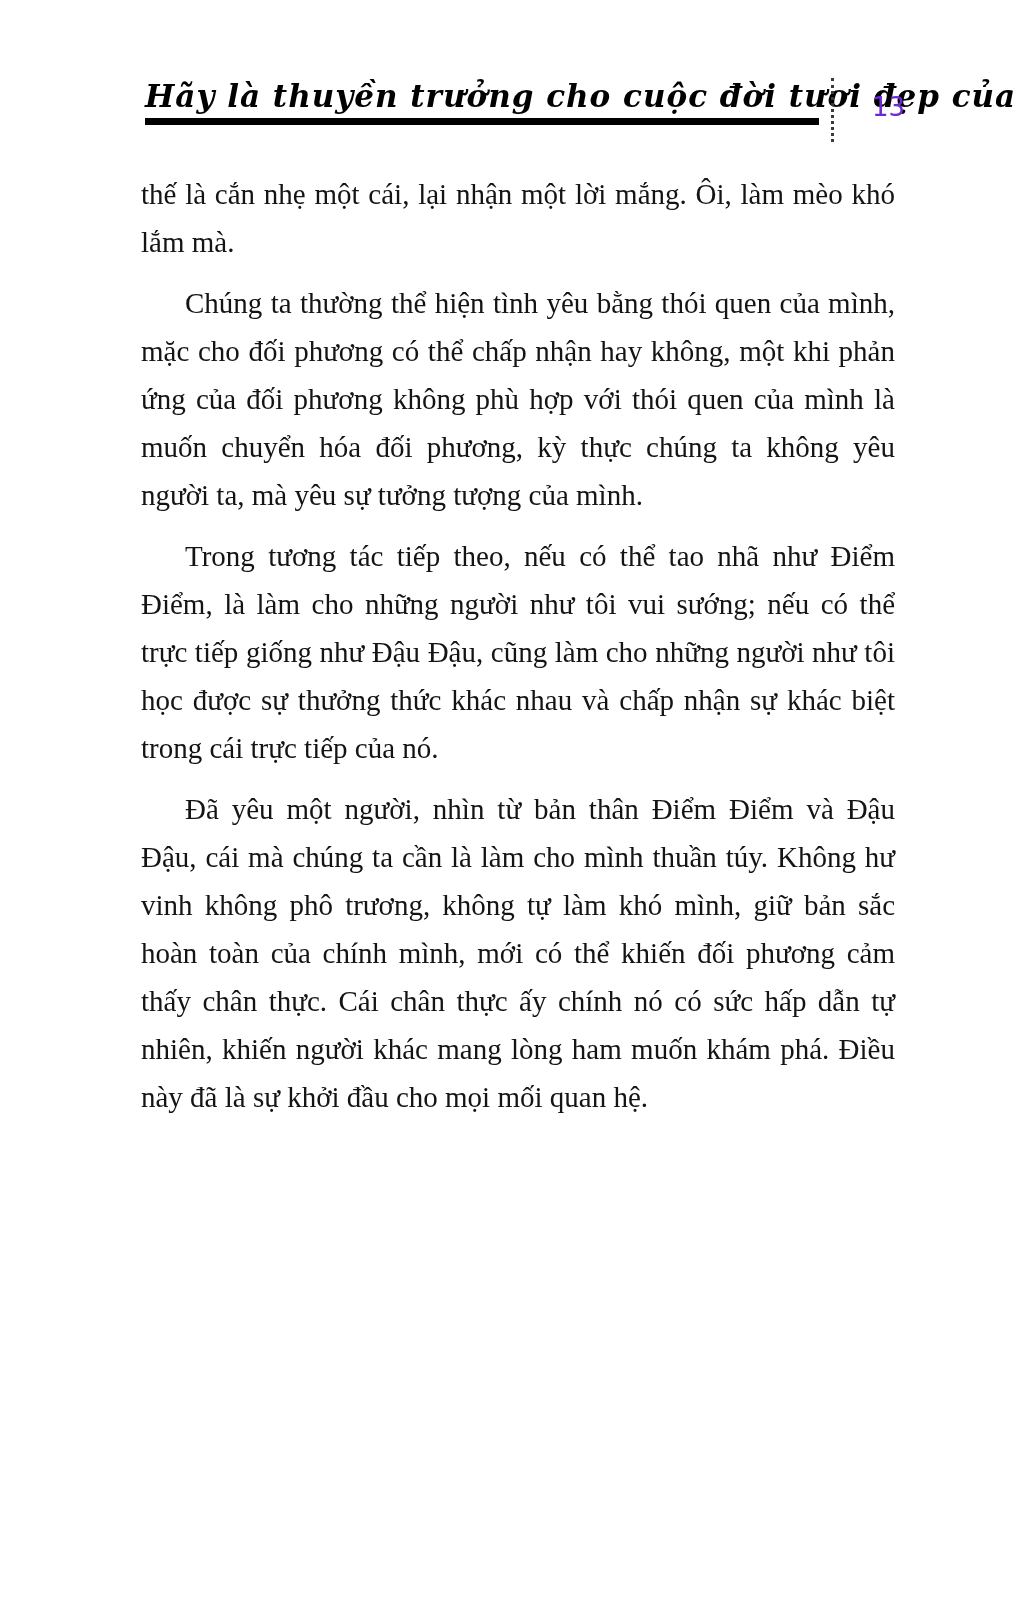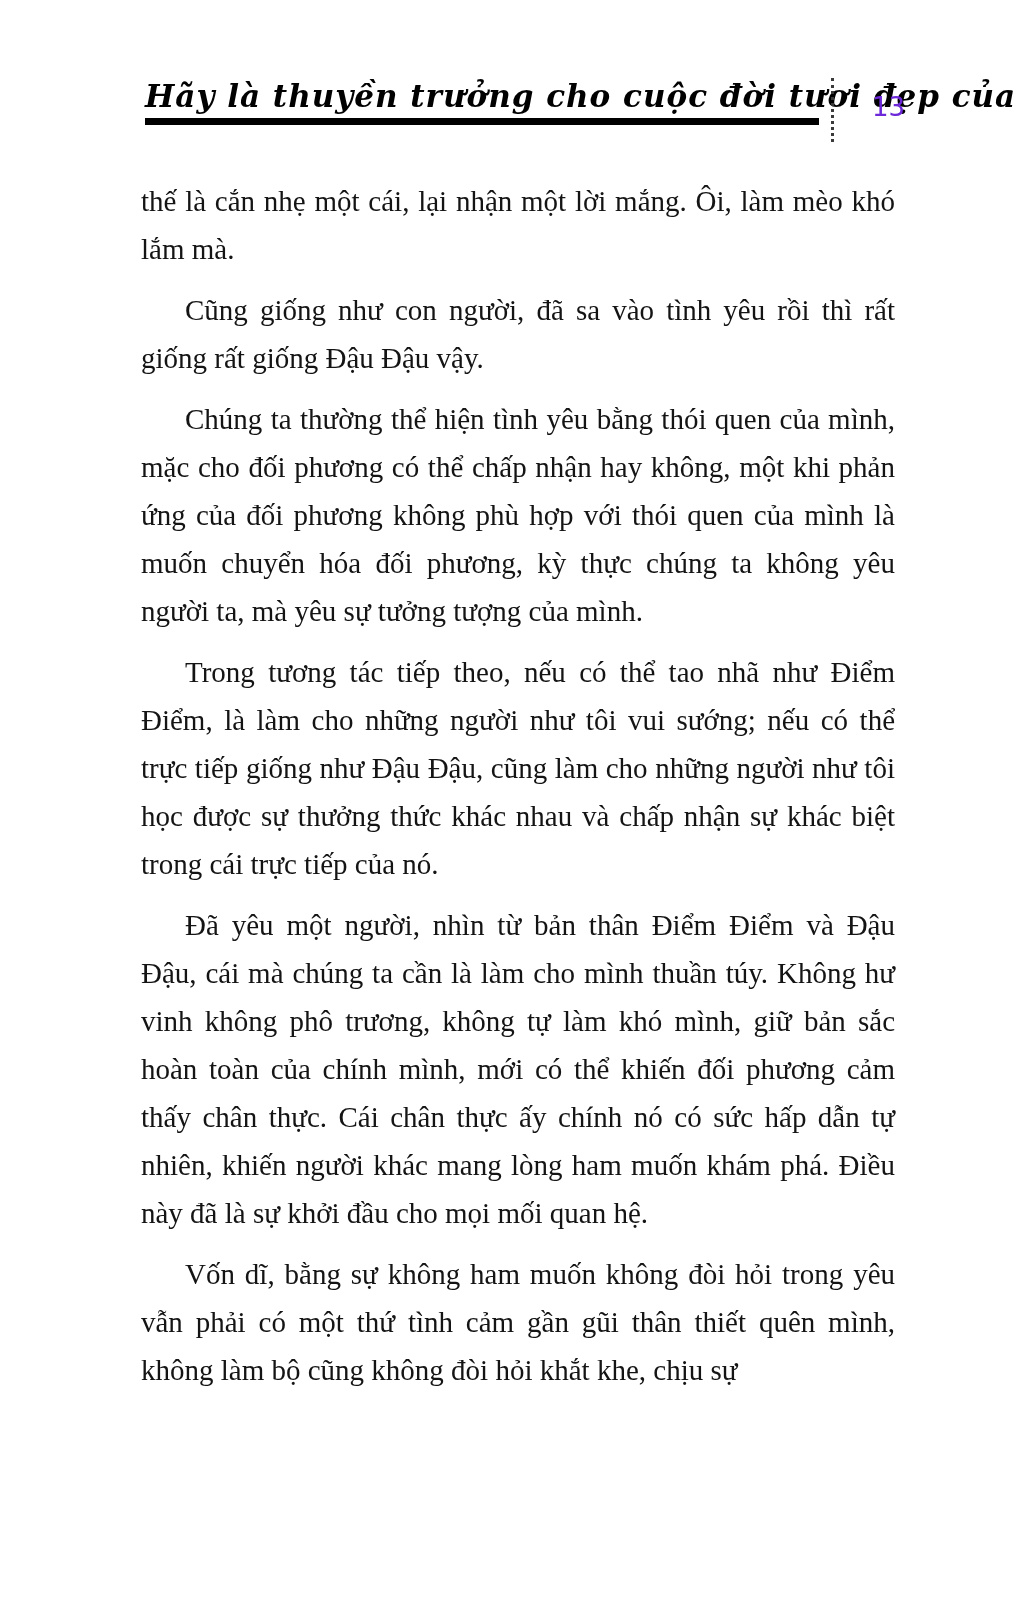--- a/index.html
+++ b/index.html
@@ -70,39 +70,36 @@
     line-height: 48px;
     text-align: justify;
     color: #141414;
   }
   .body-text p {
     margin: 0 0 13px 0;
     text-indent: 44px;
   }
   .body-text p.no-indent {
     text-indent: 0;
-    margin-top: 7px;
   }
 </style>
 </head>
 <body>
 
 <div class="page">
 
   <div class="header">
     <div class="header-title">Hãy là thuyền trưởng cho cuộc đời tươi đẹp của mình</div>
     <div class="header-rule"></div>
   </div>
 
   <div class="header-sep"></div>
 
   <div class="page-number">13</div>
 
   <div class="body-text">
     <p class="no-indent">thế là cắn nhẹ một cái, lại nhận một lời mắng. Ôi, làm mèo khó lắm mà.</p>
-    <p>Cũng giống như con người, đã sa vào tình yêu rồi thì rất giống rất giống Đậu Đậu vậy.</p>
     <p>Chúng ta thường thể hiện tình yêu bằng thói quen của mình, mặc cho đối phương có thể chấp nhận hay không, một khi phản ứng của đối phương không phù hợp với thói quen của mình là muốn chuyển hóa đối phương, kỳ thực chúng ta không yêu người ta, mà yêu sự tưởng tượng của mình.</p>
     <p>Trong tương tác tiếp theo, nếu có thể tao nhã như Điểm Điểm, là làm cho những người như tôi vui sướng; nếu có thể trực tiếp giống như Đậu Đậu, cũng làm cho những người như tôi học được sự thưởng thức khác nhau và chấp nhận sự khác biệt trong cái trực tiếp của nó.</p>
     <p>Đã yêu một người, nhìn từ bản thân Điểm Điểm và Đậu Đậu, cái mà chúng ta cần là làm cho mình thuần túy. Không hư vinh không phô trương, không tự làm khó mình, giữ bản sắc hoàn toàn của chính mình, mới có thể khiến đối phương cảm thấy chân thực. Cái chân thực ấy chính nó có sức hấp dẫn tự nhiên, khiến người khác mang lòng ham muốn khám phá. Điều này đã là sự khởi đầu cho mọi mối quan hệ.</p>
-    <p>Vốn dĩ, bằng sự không ham muốn không đòi hỏi trong yêu vẫn phải có một thứ tình cảm gần gũi thân thiết quên mình, không làm bộ cũng không đòi hỏi khắt khe, chịu sự</p>
   </div>
 
 </div>
 
 </body></html>

